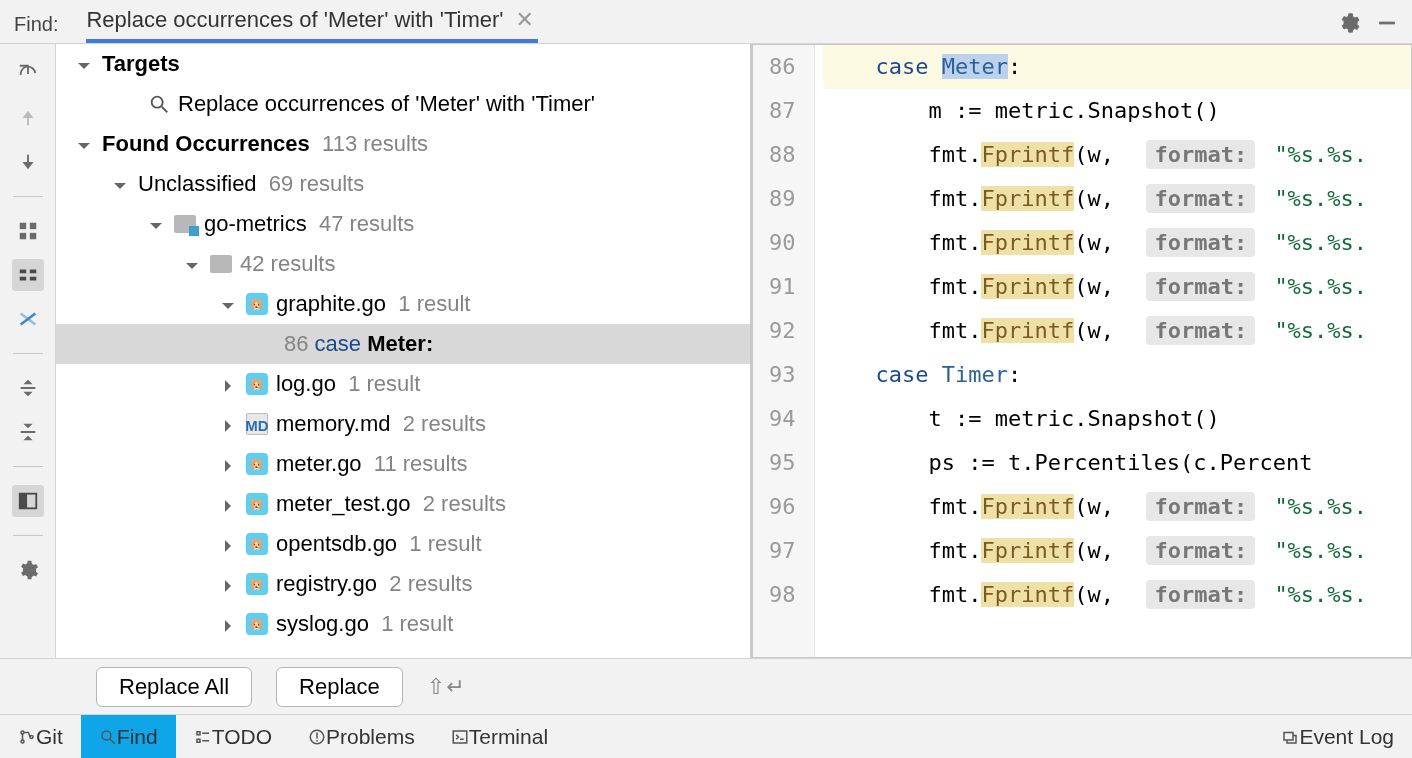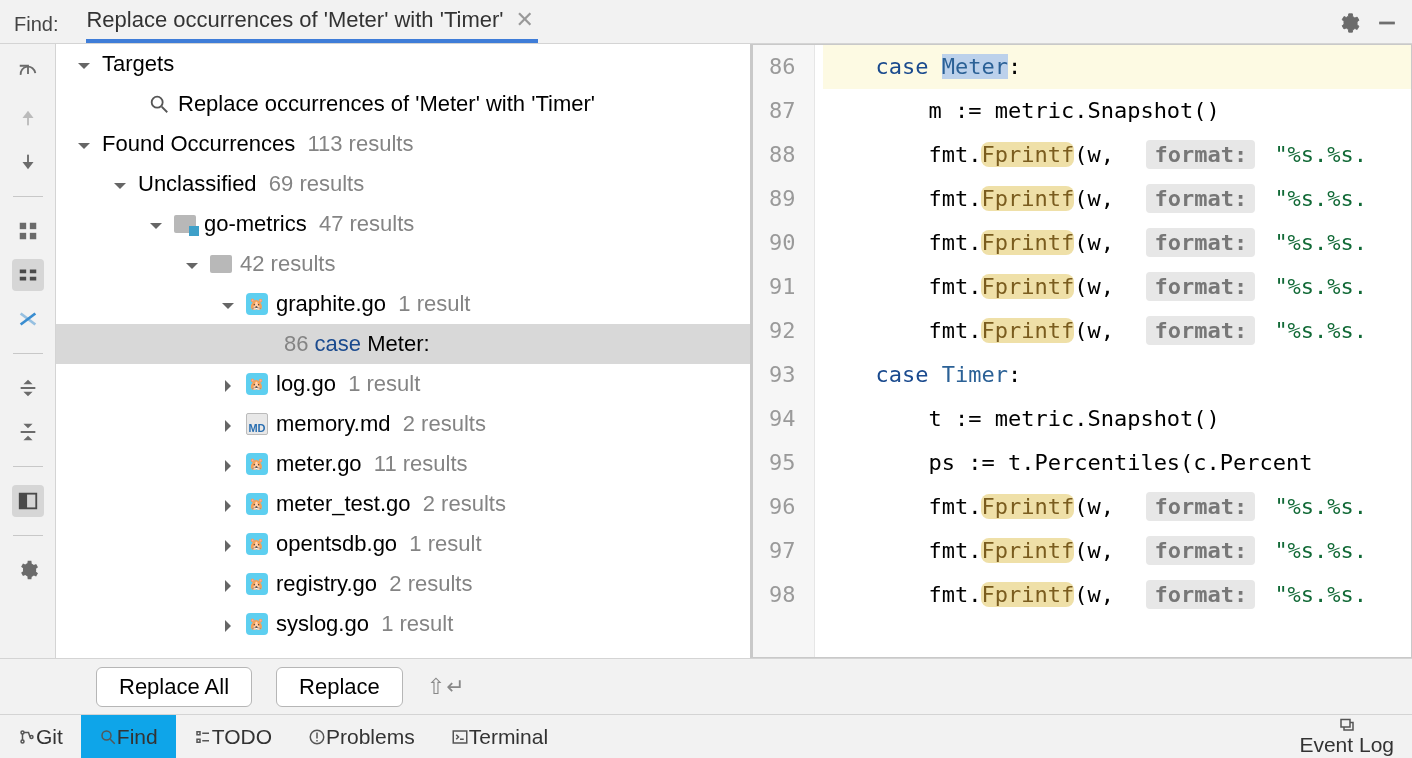--- a/index.html
+++ b/index.html
@@ -89,26 +89,26 @@
   .tree-row.selected { background: #d8d8d8; }
   .chev {
     width: 20px; height: 20px;
     margin: 0 6px 0 0;
     color: #666;
     flex-shrink:0;
   }
   .chev svg { width: 16px; height: 16px; }
   .indent { display:inline-block; }
   .i1{ width: 20px;} .i2{width:56px;} .i3{width:92px;} .i4{width:128px;} .i5{width:164px;} .i6{width:200px;}
-  .bold { font-weight: 400; }
+  .bold { font-weight: 700; }
   .muted { color: #848484; }
   .folder-icon { width: 22px; height: 18px; background:#b8b8b8; border-radius:2px; margin-right:8px; position:relative; flex-shrink:0;}
   .folder-icon.root::after { content:''; position:absolute; right:-3px; bottom:-3px; width:10px; height:10px; background:#3ea0c9; }
   .go-icon { width:22px; height:22px; background:#5dcff0; border-radius:4px; margin-right:8px; flex-shrink:0; display:flex; align-items:center; justify-content:center; color:#fff; font-size:12px; font-weight:600;}
-  .md-icon { width:22px; height:22px; background:#e8e8e8; border:1px solid #bbb; border-radius:2px; margin-right:8px; flex-shrink:0; display:flex;align-items:flex-end;justify-content:center; font-size:11px; color:#2a6fb1; font-weight:700;}
+  .md-icon { width:22px; height:22px; background:#e8e8e8; border:1px solid #bbb; border-radius:2px; margin-right:8px; flex-shrink:0; display:flex;align-items:flex-end;justify-content:center; font-size:15px; color:#2a6fb1; font-weight:700;}
   .search-icon { width:22px; height:22px; margin-right:8px; flex-shrink:0; }
 
   .preview-pane {
     width: 660px;
     background: #fff;
     border: 1px solid #c9c9c9;
     display: flex;
     font-family: "Menlo","Consolas",monospace;
     font-size: 22px;
     overflow:hidden;
@@ -125,21 +125,21 @@
     flex:1;
     padding-left: 8px;
   }
   .code .line { height: 44px; line-height: 44px; white-space: pre; }
   .code .line.hl { background: #fdfae3; }
   .kw { color: #1a4a8e; }
   .type { color: #2b6196; }
   .ident { color: #7a5c1e; }
   .str { color: #116936; }
   .paramhint { background:#e7e7e7; color:#777; padding:2px 8px; border-radius:4px; margin:0 6px;font-weight:bold; }
-  .hlword { background:#efe0a8;border-radius:8px; }
+  .hlword { background:#efe0a8; }
   .sel { background:#bcd1eb; }
 
   
   .action-bar {
     height: 56px;
     background:#f2f2f2;
     border-top:1px solid #d4d4d4;
     display:flex;
     align-items:center;
     padding-left: 16px;
@@ -167,21 +167,21 @@
     color:#333;
   }
   .status-item {
     display:flex; align-items:center; gap:0;
     padding: 0 18px;
     height:100%;
     border-right: none;
     cursor:pointer;
   }
   .status-item.active { background:#0ea5e9;justify-content:space-between; }
-  .status-right { margin-left:auto;flex-direction:column; }
+  .status-right { margin-left:auto; }
   .status-item svg { width:18px; height:18px; }
 </style>
 </head>
 <body>
 
 <div class="top-bar">
   <span class="find-label">Find:</span>
   <div class="tab">
     <span>Replace occurrences of 'Meter' with 'Timer'</span>
     <span class="tab-close">✕</span>

